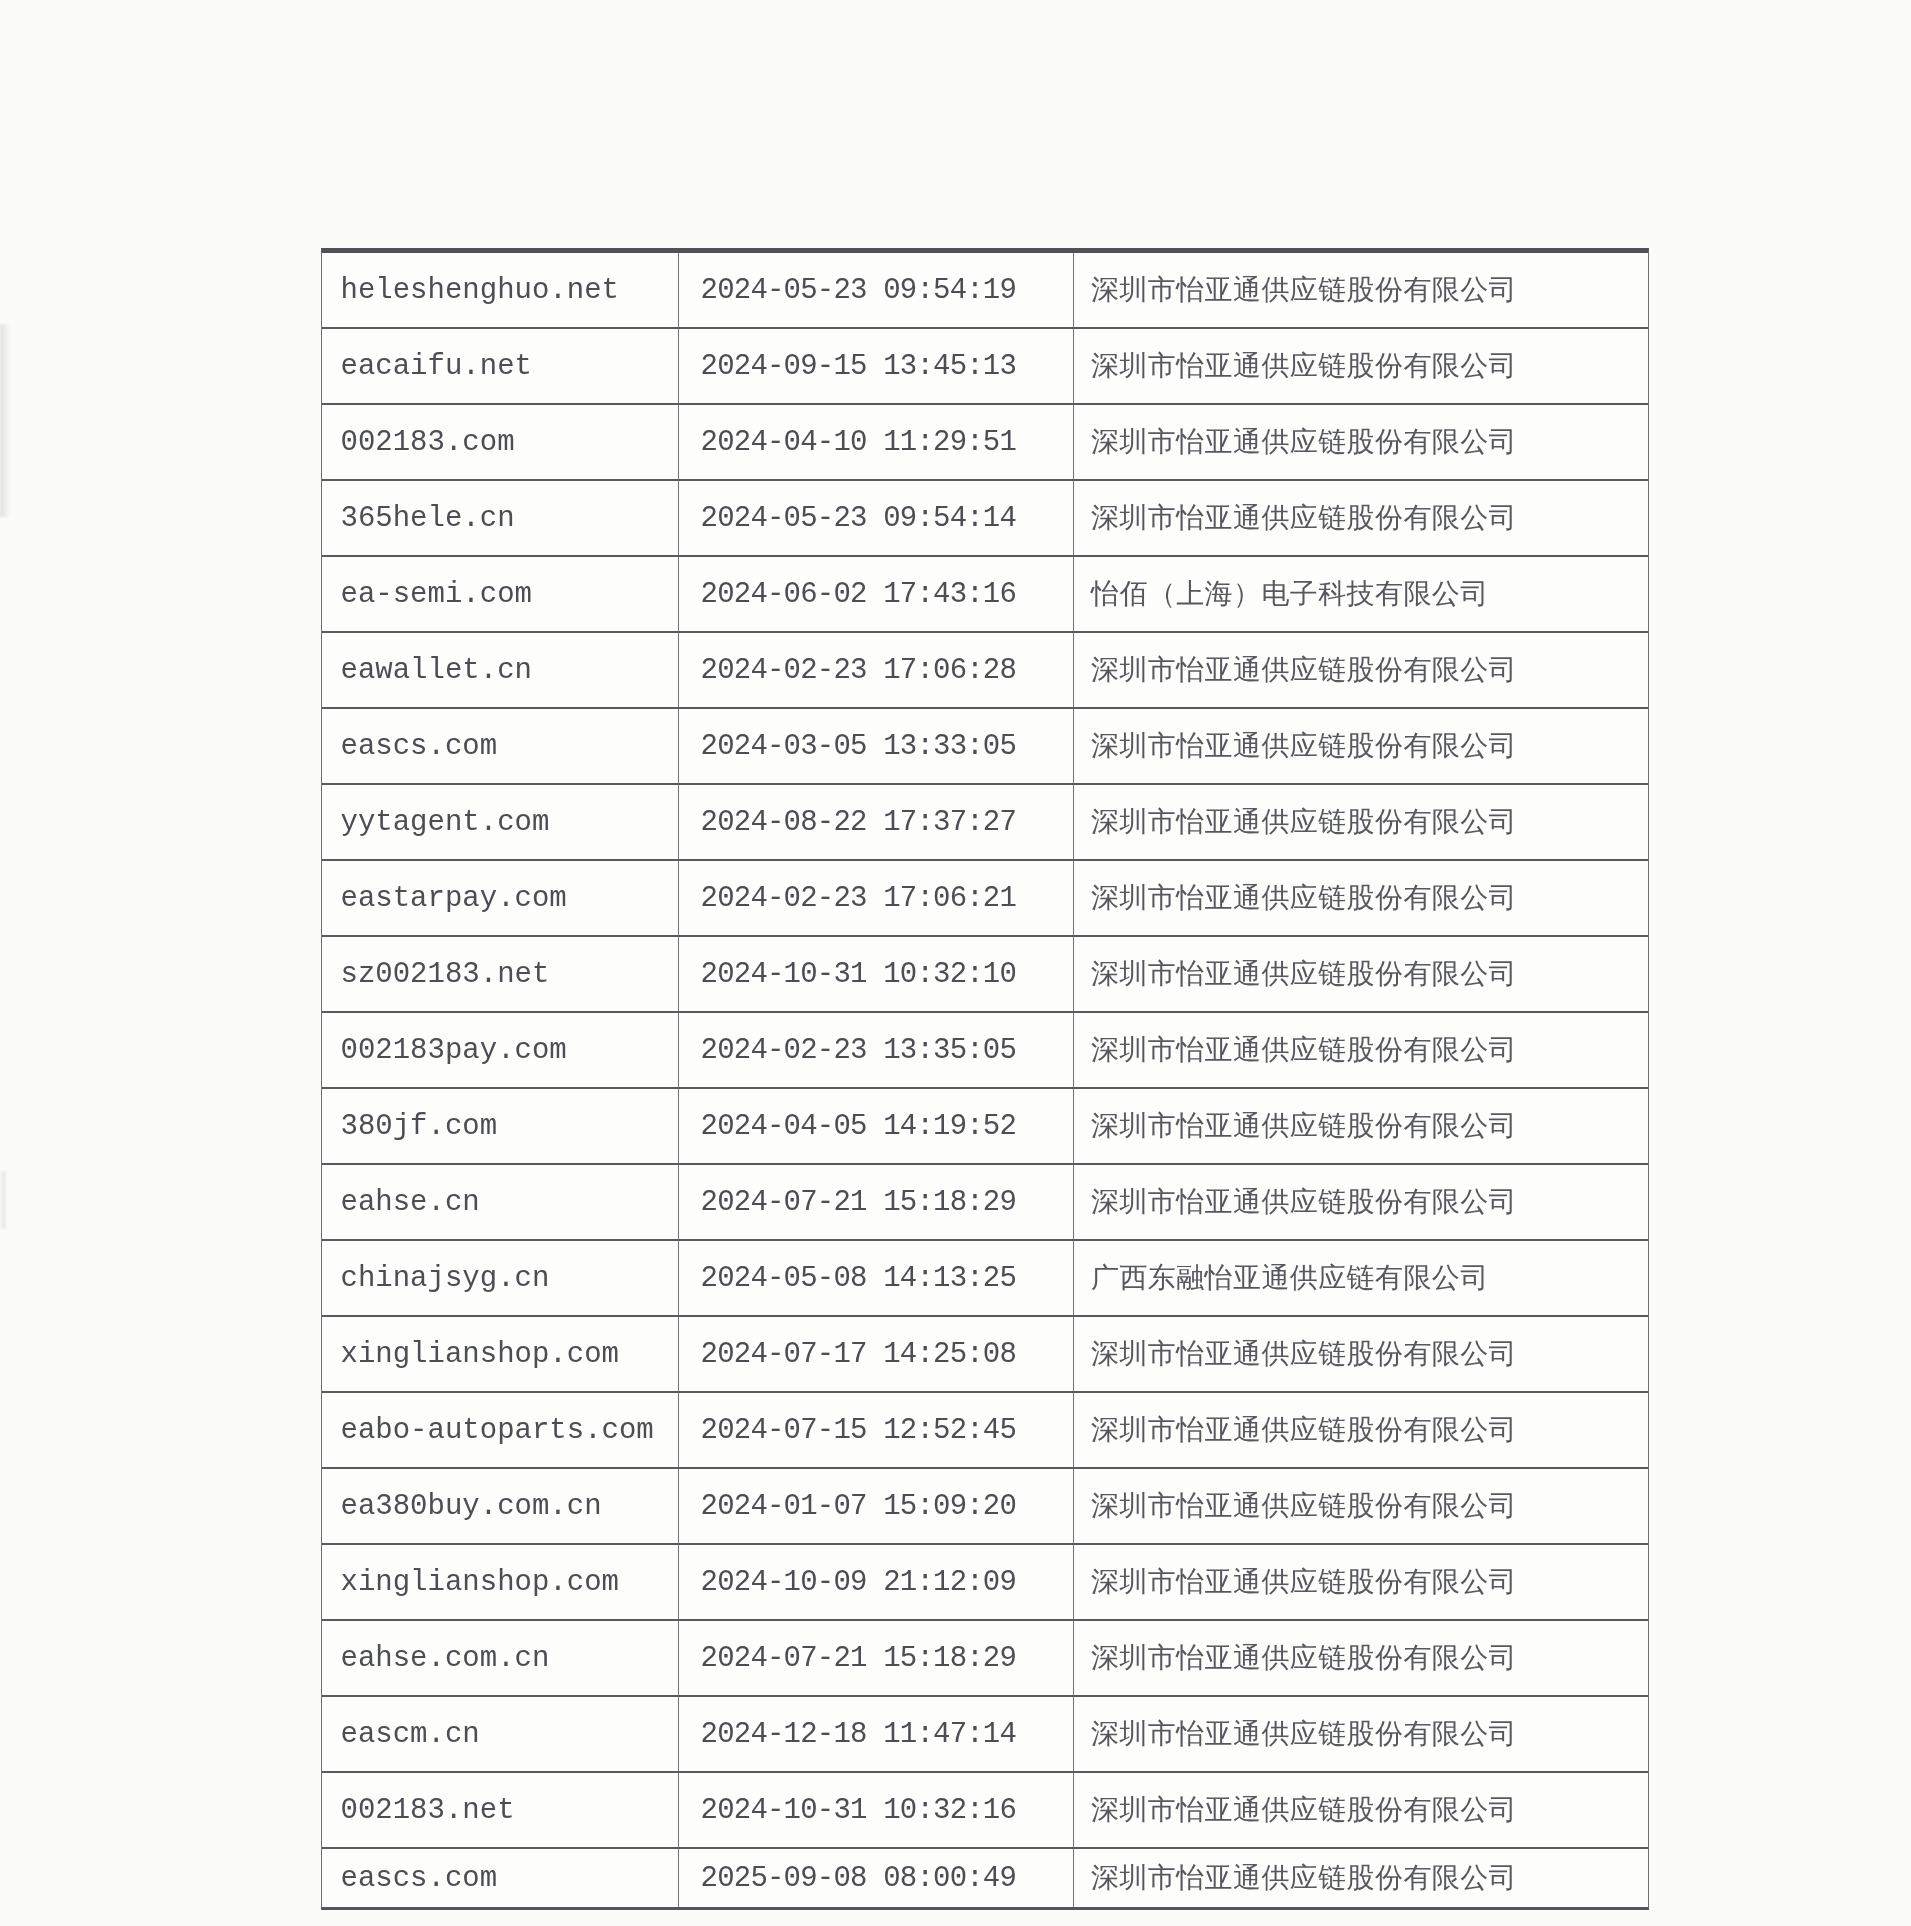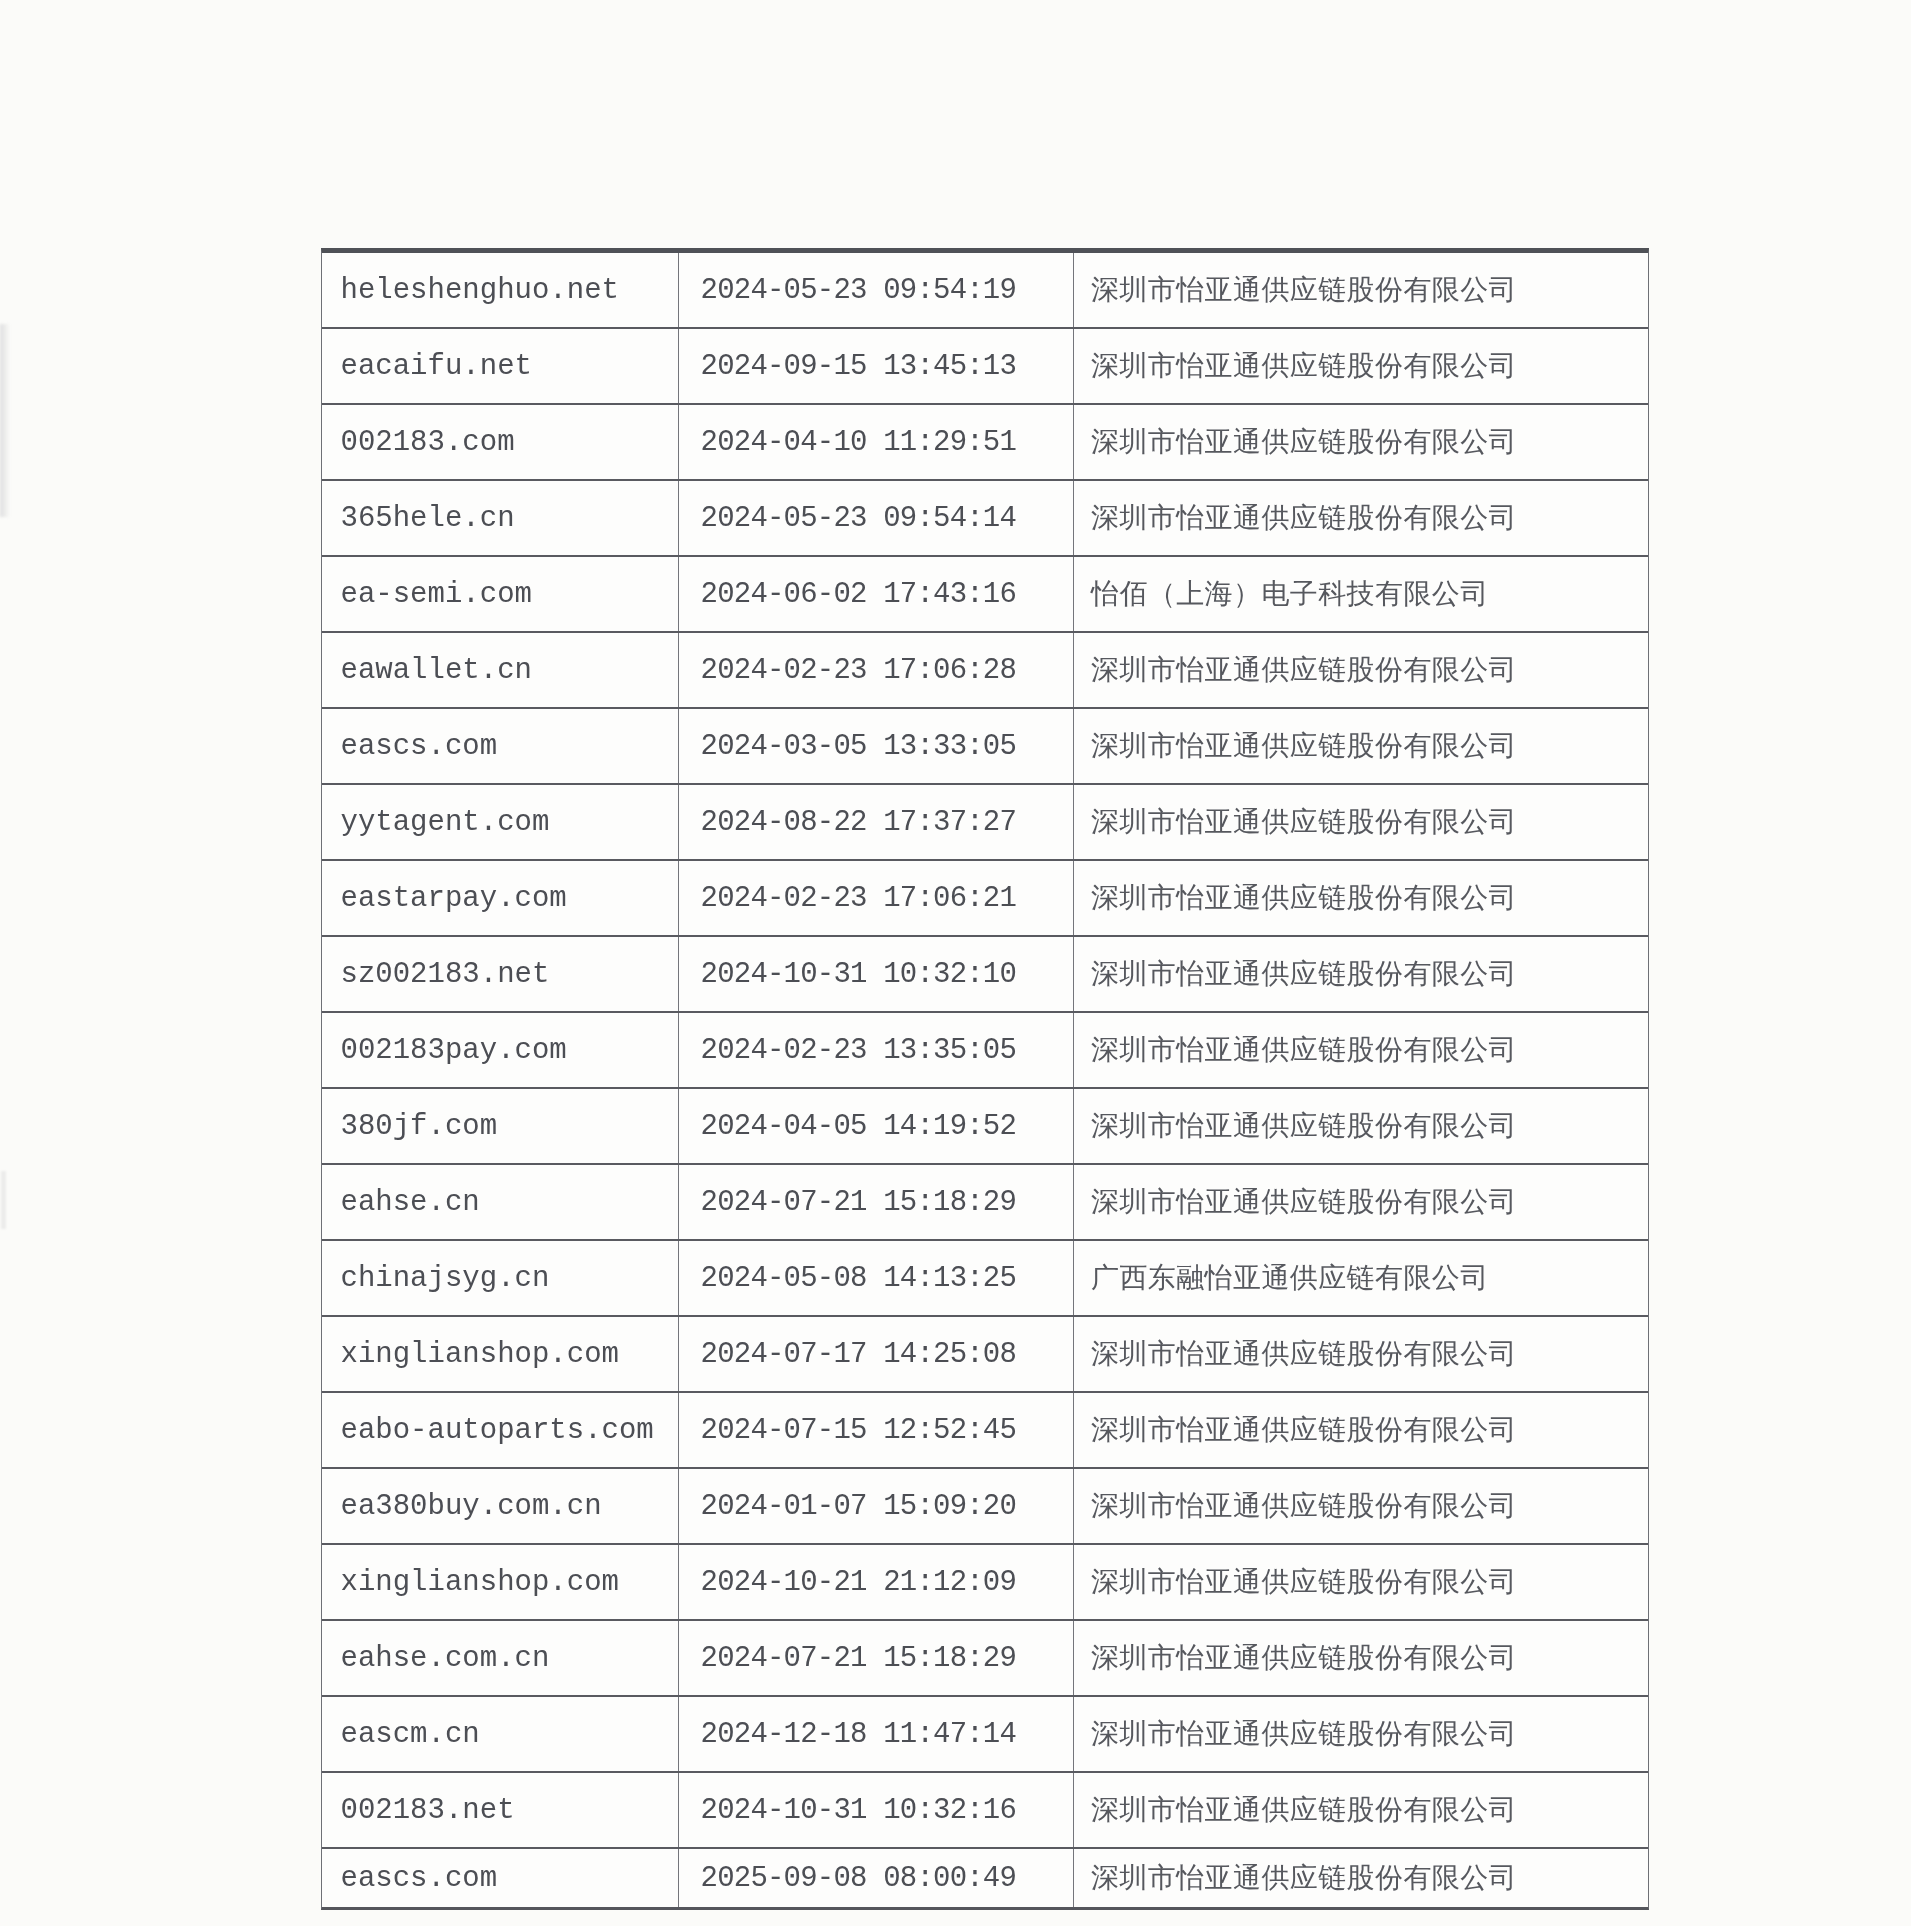--- a/index.html
+++ b/index.html
@@ -184,21 +184,21 @@
       <div class="cell col-time">2024-07-15 12:52:45</div>
       <div class="cell col-company">深圳市怡亚通供应链股份有限公司</div>
     </div>
     <div class="row">
       <div class="cell col-domain">ea380buy.com.cn</div>
       <div class="cell col-time">2024-01-07 15:09:20</div>
       <div class="cell col-company">深圳市怡亚通供应链股份有限公司</div>
     </div>
     <div class="row">
       <div class="cell col-domain">xinglianshop.com</div>
-      <div class="cell col-time">2024-10-21 21:12:09</div>
+      <div class="cell col-time">2024-10-09 21:12:09</div>
       <div class="cell col-company">深圳市怡亚通供应链股份有限公司</div>
     </div>
     <div class="row">
       <div class="cell col-domain">eahse.com.cn</div>
       <div class="cell col-time">2024-07-21 15:18:29</div>
       <div class="cell col-company">深圳市怡亚通供应链股份有限公司</div>
     </div>
     <div class="row">
       <div class="cell col-domain">eascm.cn</div>
       <div class="cell col-time">2024-12-18 11:47:14</div>

